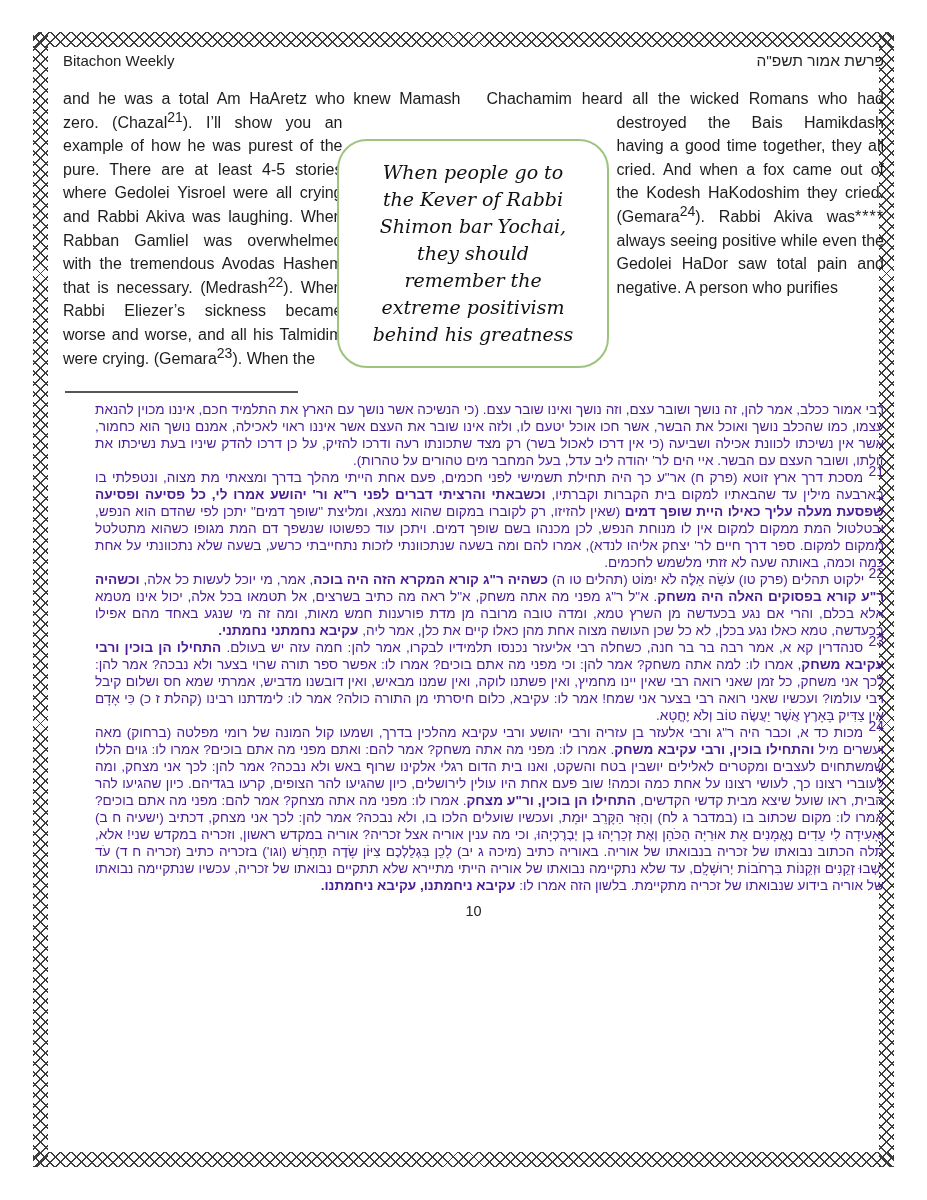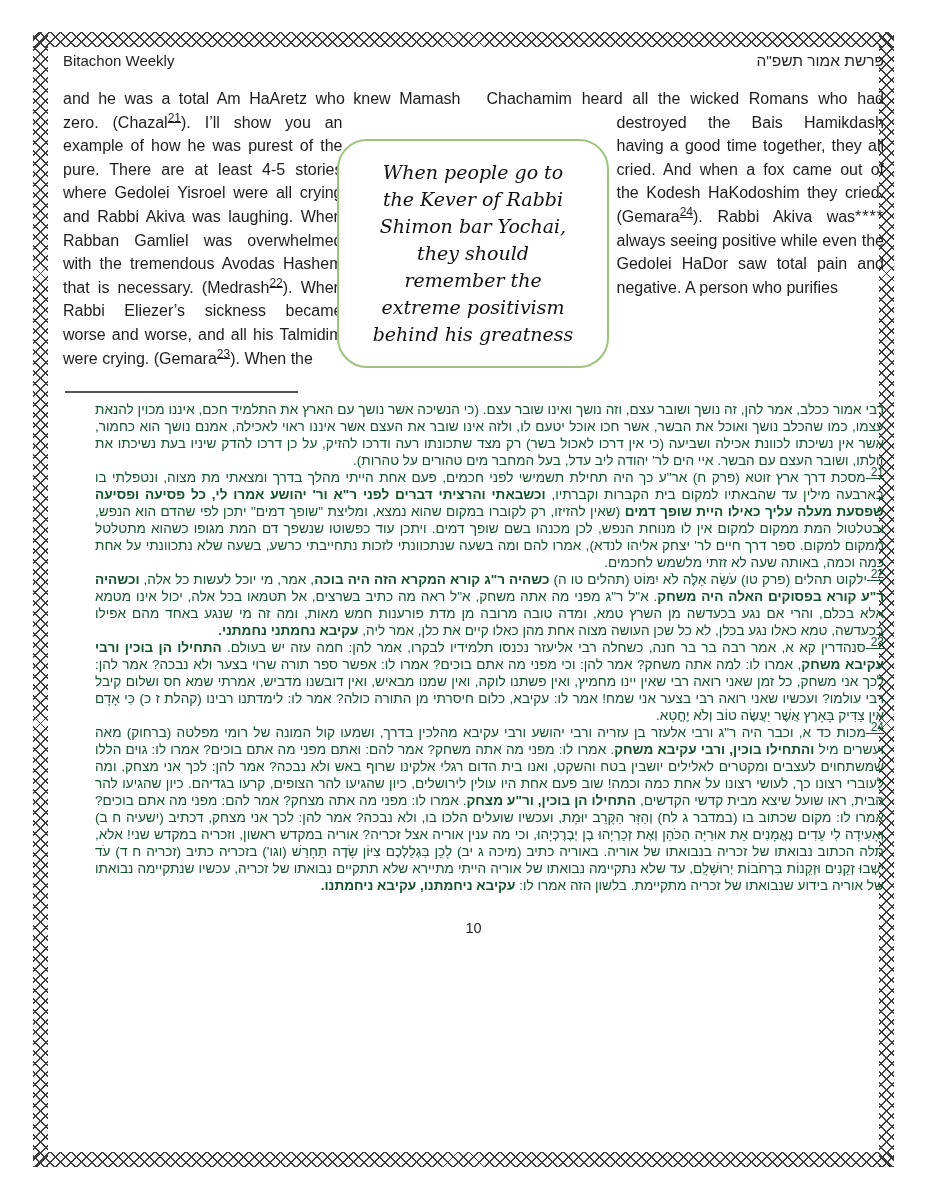--- a/index.html
+++ b/index.html
@@ -28,43 +28,43 @@
 
   .cols { display:flex; gap:26px; margin-top:17px; }
   .col  { flex:1 1 0; text-align:justify; font-size:16px; line-height:23.6px; color:#1c1c1c; }
   .spacer-r { float:right; width:118px; height:236px; }
   .spacer-l { float:left;  width:130px; height:239px; }
 
   .seg-i  { }
   .seg-b  { font-weight:bold; }
   .seg-bi { font-weight:bold; font-style:italic; }
   .seg-bhe{ font-weight:bold; }
-  sup { font-size:12px; line-height:0; vertical-align:super;text-decoration:underline; }
+  sup { font-size:14px; line-height:0; vertical-align:super; }
 
   .stars { float:right; letter-spacing:1px; }
   .heading { text-align:center; font-weight:bold; font-size:16px; line-height:23.6px; }
 
   
   .quote-box {
     position:absolute; left:337px; top:139px; width:272px; height:229px;
     border:2px solid var(--accent,#9dc47f); border-radius:30px;
     display:flex; align-items:center; justify-content:center;
     padding:8px 32px; background:#fff;
   }
   .quote-text {
     font-family:"DejaVu Serif", serif; font-style:italic;
     font-size:19px; line-height:27px; text-align:center; color:#111;
   }
 
   
   .fn-sep { width:233px; border-top:2px solid var(--sep,#555); margin:21px 0 8px 2px; }
-  .footnotes { direction:rtl; text-align:justify; font-size:13.6px; line-height:17px; color:#14532d;margin-left:32px; }
+  .footnotes { direction:rtl; text-align:justify; font-size:13.6px; line-height:17px; color:#4c1d95;margin-left:32px; }
   .footnotes p { margin:0; }
 
-  .page-num { text-align:center; font-size:14.5px; margin-top:26px; color:#222; }
+  .page-num { text-align:center; font-size:14.5px; margin-top:9px; color:#222; }
 </style>
 </head>
 <body>
 
 <div class="lat lat-top"></div>
 <div class="lat lat-bottom"></div>
 <div class="lat lat-left"></div>
 <div class="lat lat-right"></div>
 
 <div class="content">

